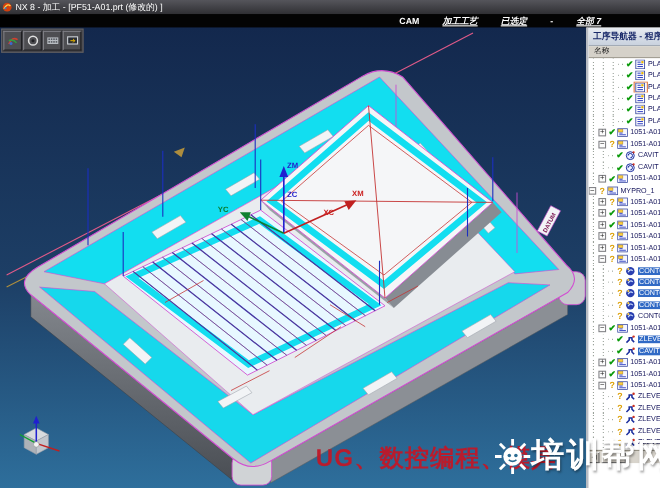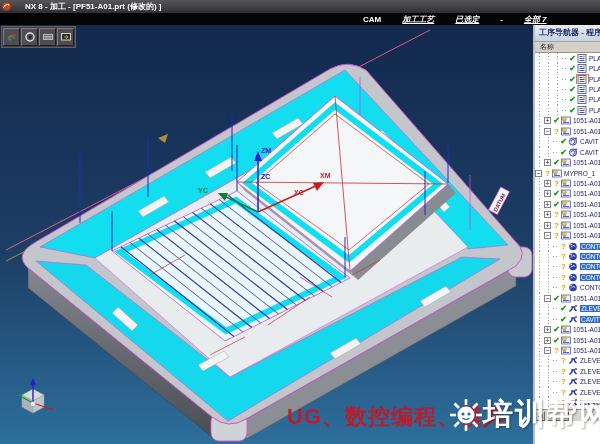--- a/index.html
+++ b/index.html
@@ -1,21 +1,21 @@
 <!DOCTYPE html>
 <html><head>
 <meta charset="utf-8">
 <style>
   html,body{margin:0;padding:0;}
   body{width:600px;height:444px;overflow:hidden;position:relative;
        font-family:"Liberation Sans",sans-serif;background:#000;}
   .titlebar{position:absolute;left:0;top:0;width:600px;height:13px;
     background:linear-gradient(#55555b,#2f2f33);display:flex;align-items:center;gap:3px;
     padding-left:2px;box-sizing:border-box;}
-  .titlebar .ttl{color:#fff;font-size:8px;font-weight:bold;white-space:nowrap;margin-left:11px;}
+  .titlebar .ttl{color:#fff;font-size:8px;font-weight:normal;white-space:nowrap;}
   .msgbar{position:absolute;left:18px;top:13px;width:600px;height:12px;background:#040404;
     color:#fff;font-size:8px;font-weight:bold;white-space:nowrap;box-sizing:border-box;
     padding-left:345px;display:flex;align-items:center;gap:21px;}
   .msgbar .u{text-decoration:underline;font-style:italic;}
   .main{position:absolute;left:0;top:25px;width:600px;height:419px;display:flex;}
   .viewport{position:relative;width:533px;height:419px;background:#14294e;overflow:hidden;}
   .viewport svg.scene{position:absolute;left:0;top:0;}
   .float-toolbar{position:absolute;left:1px;top:1px;display:flex;gap:1px;
     background:#3c3c40;padding:1px;border:1px solid #606066;}
   .tbtn{width:15px;height:16px;background:#4e4e52;border-top:1px solid #7e7e84;

